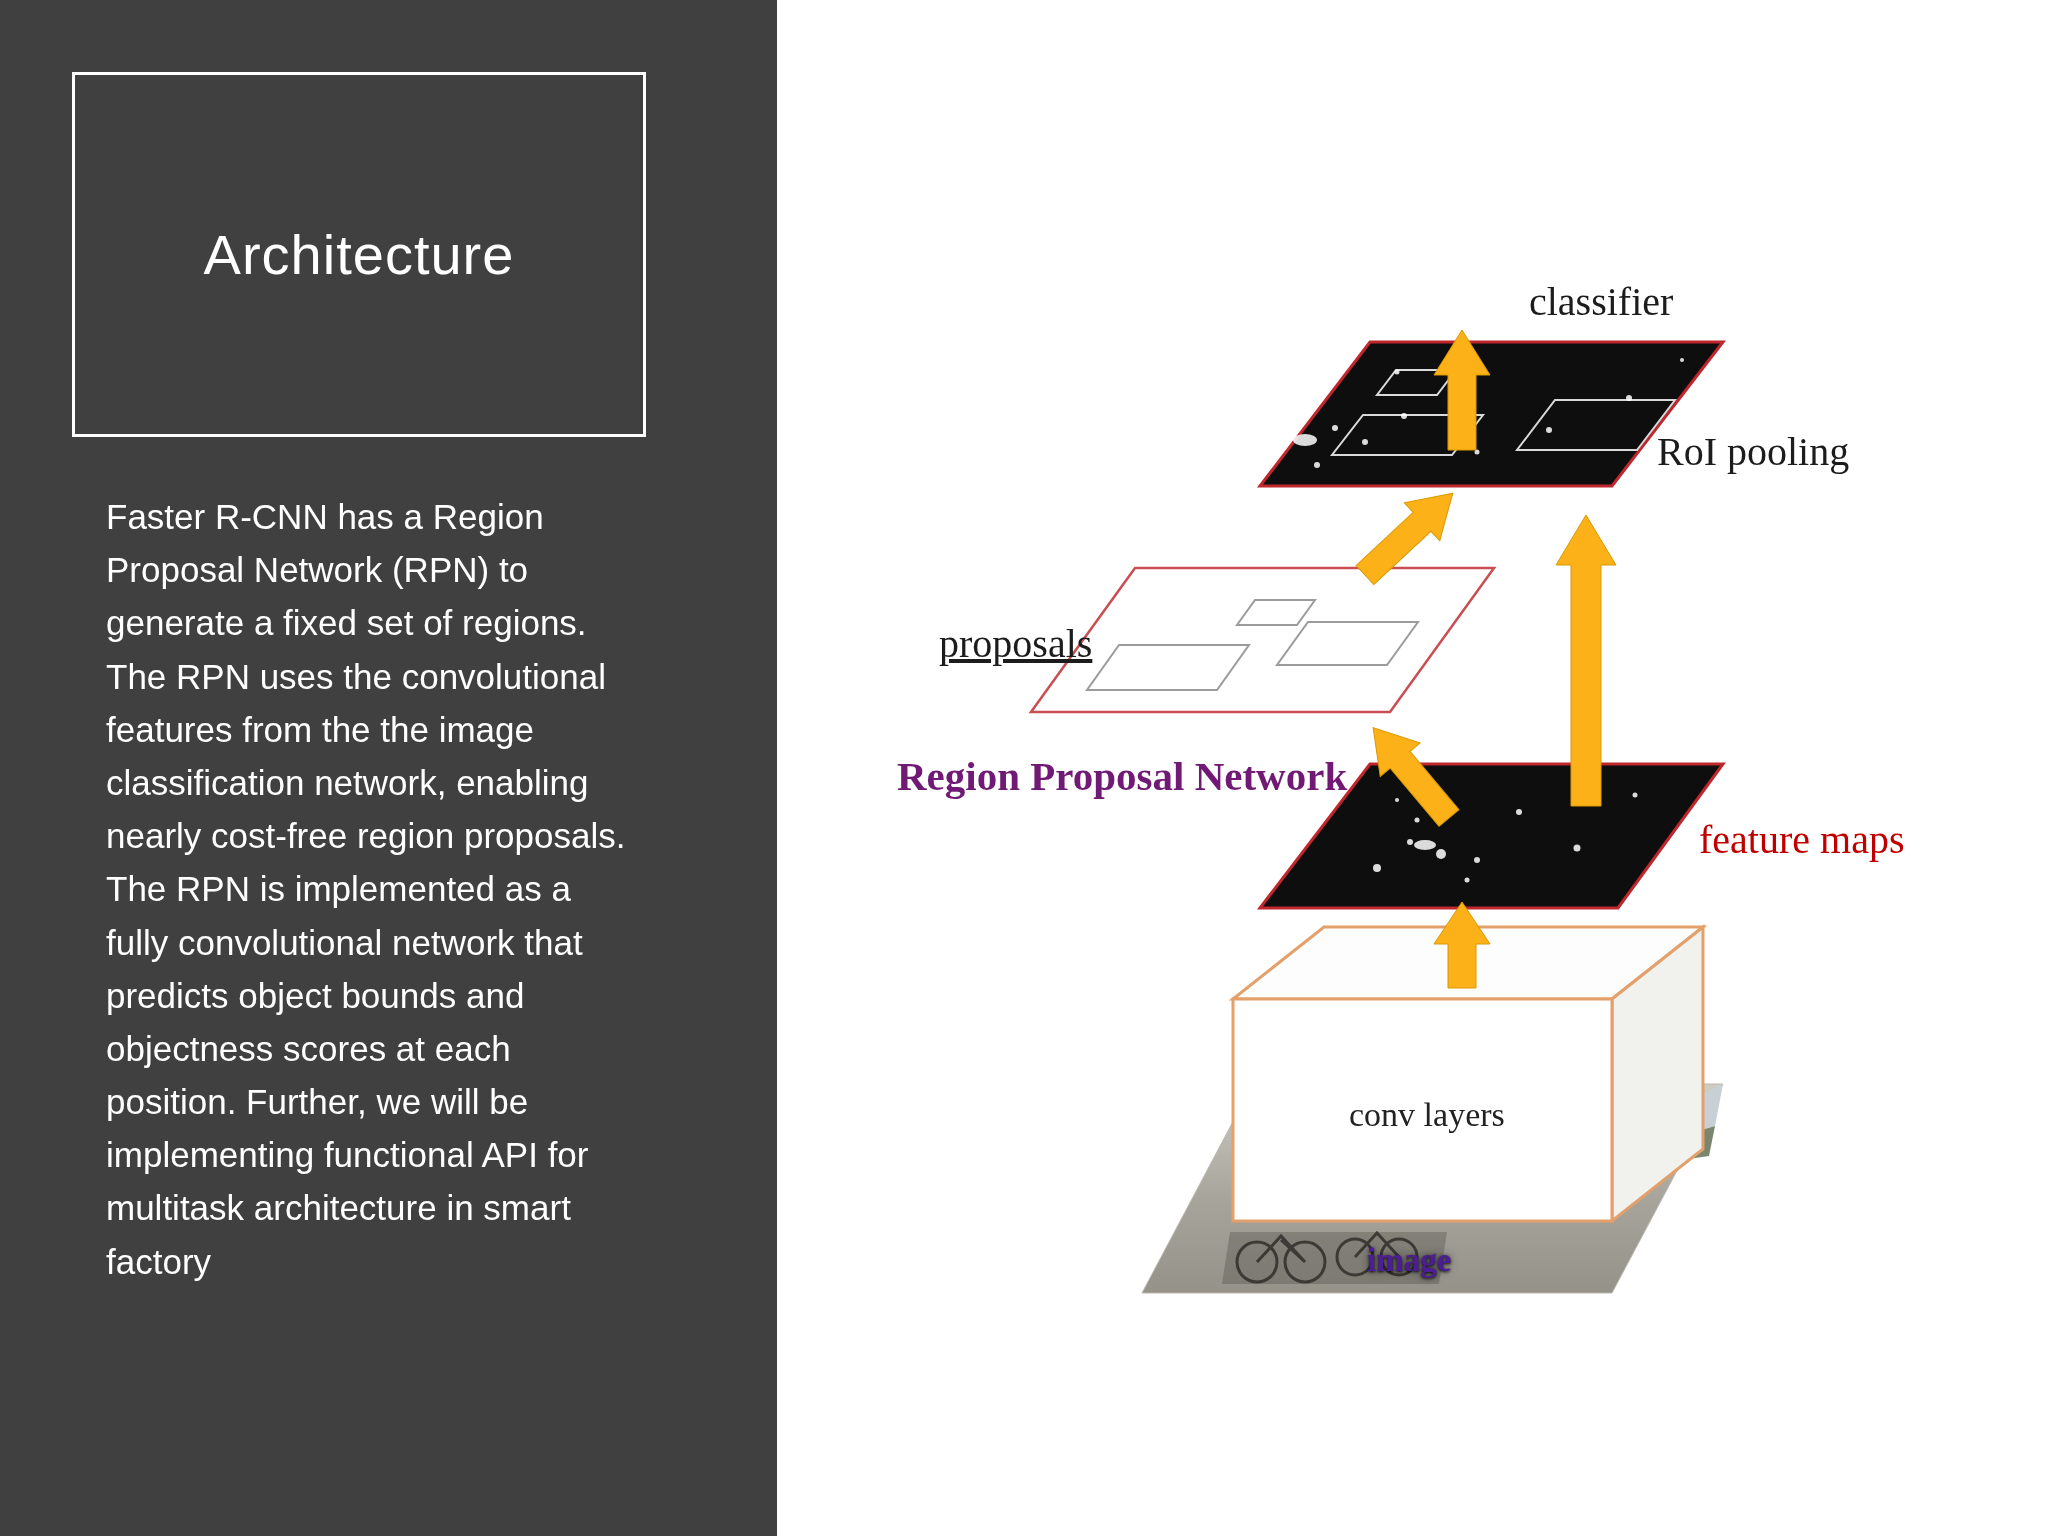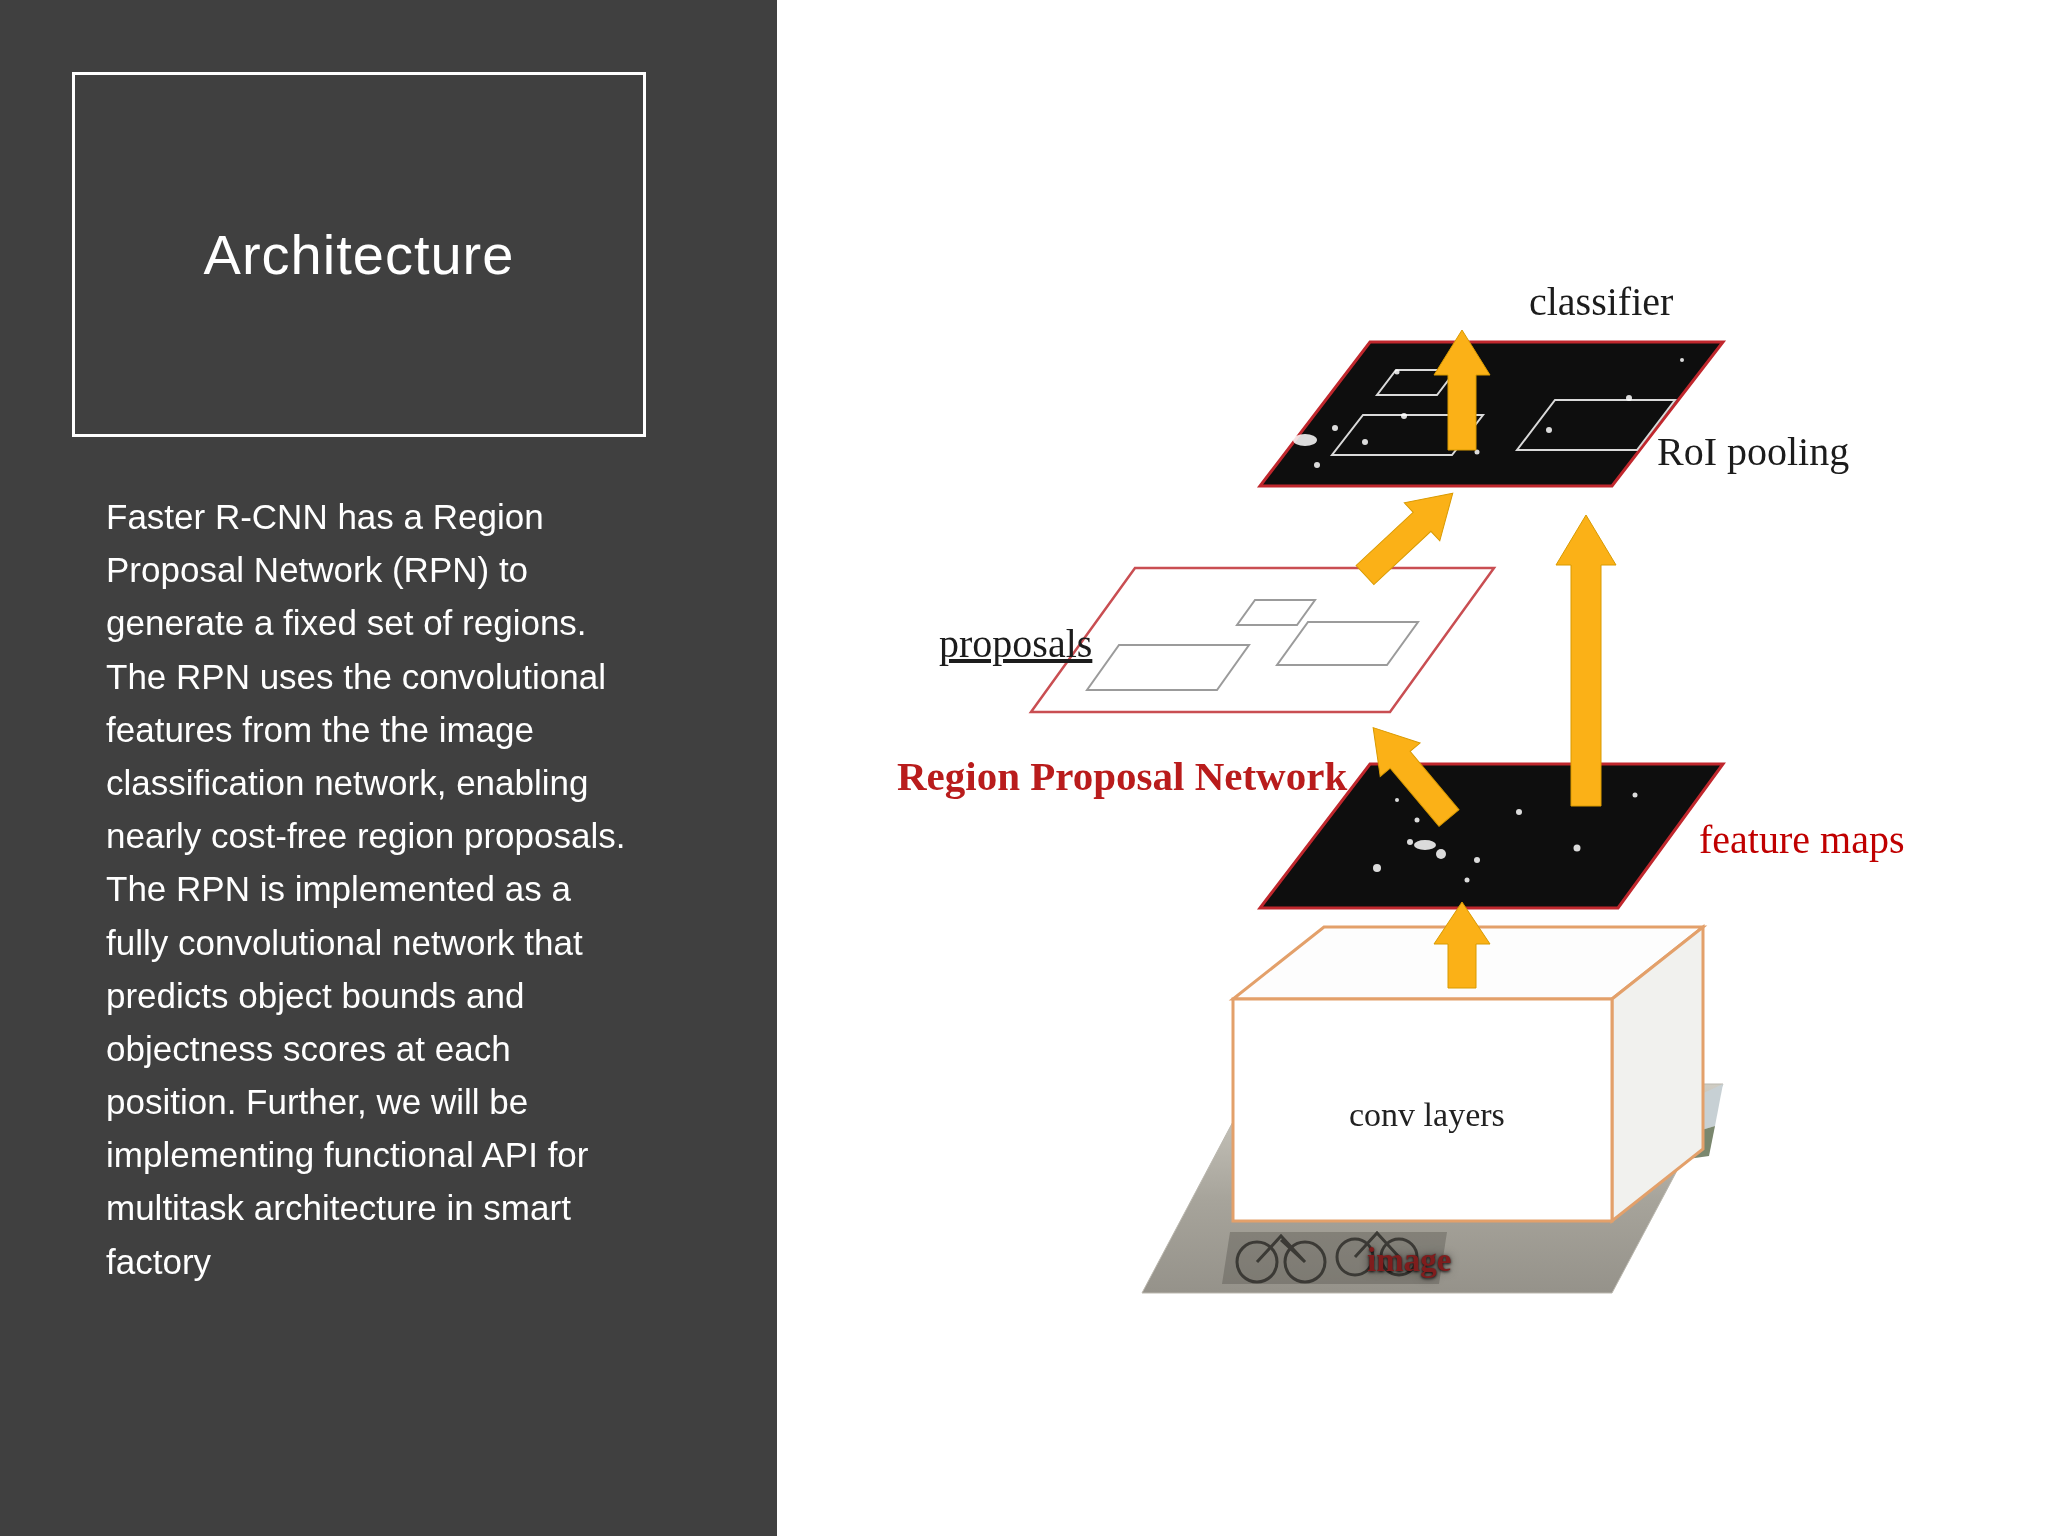--- a/index.html
+++ b/index.html
@@ -50,26 +50,26 @@
   .serif-label{
     position:absolute;
     white-space:nowrap;
     font-family:"Liberation Serif",serif;
     color:#1c1c1c;
     font-size:40px;
   }
   .lbl-classifier{left:752px;top:278px;}
   .lbl-roi{left:880px;top:428px;}
   .lbl-proposals{left:162px;top:620px;text-decoration:underline;}
-  .lbl-rpn{left:120px;top:752px;font-weight:700;font-size:41px;color:#b91c1c;}
+  .lbl-rpn{left:120px;top:752px;font-weight:700;font-size:41px;color:#701a75;}
   .lbl-featuremaps{left:922px;top:816px;color:#C00000;}
   .lbl-convlayers{left:572px;top:1096px;font-size:34px;color:#222;}
   .lbl-image{
     left:590px;top:1242px;
-    font-size:33px;font-weight:600;color:#7f1d1d;
+    font-size:33px;font-weight:600;color:#4c1d95;
     text-shadow:0 1px 3px rgba(0,0,0,0.9),0 0 8px rgba(0,0,0,0.5);
   }
 </style>
 </head>
 <body>
 
 <div class="slide">
 
   <aside class="left-panel">
     <div class="title-box">

